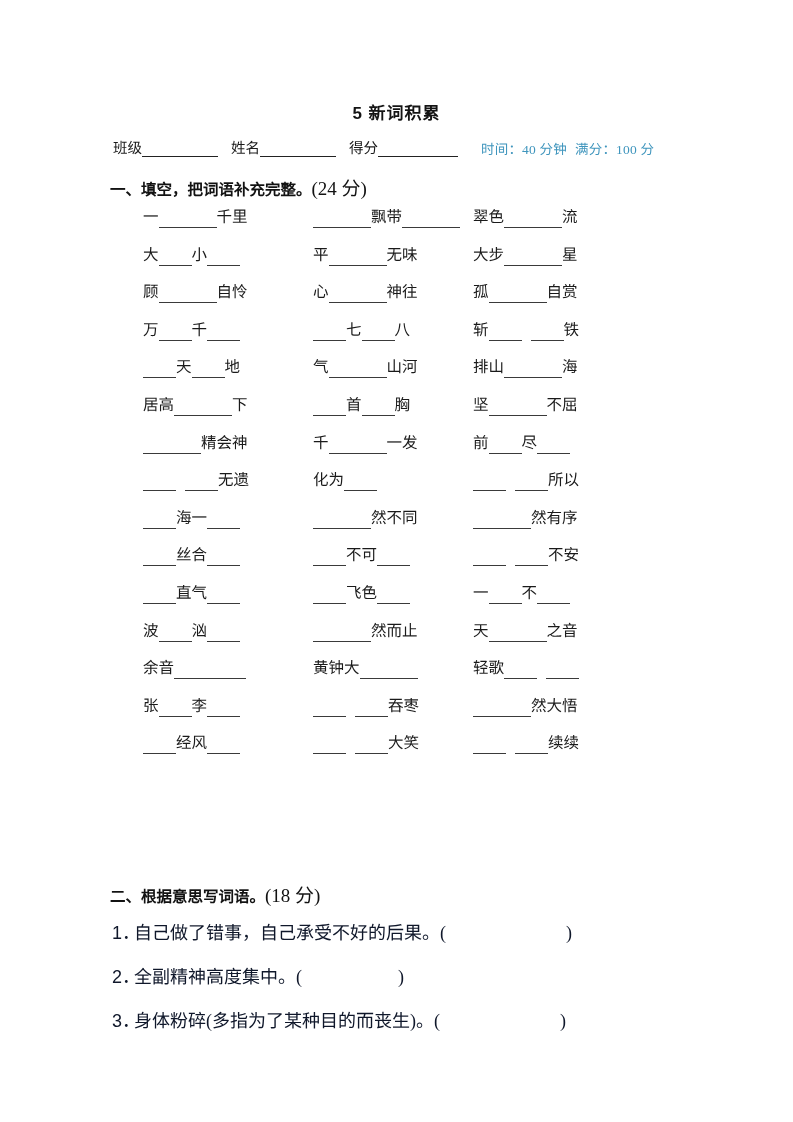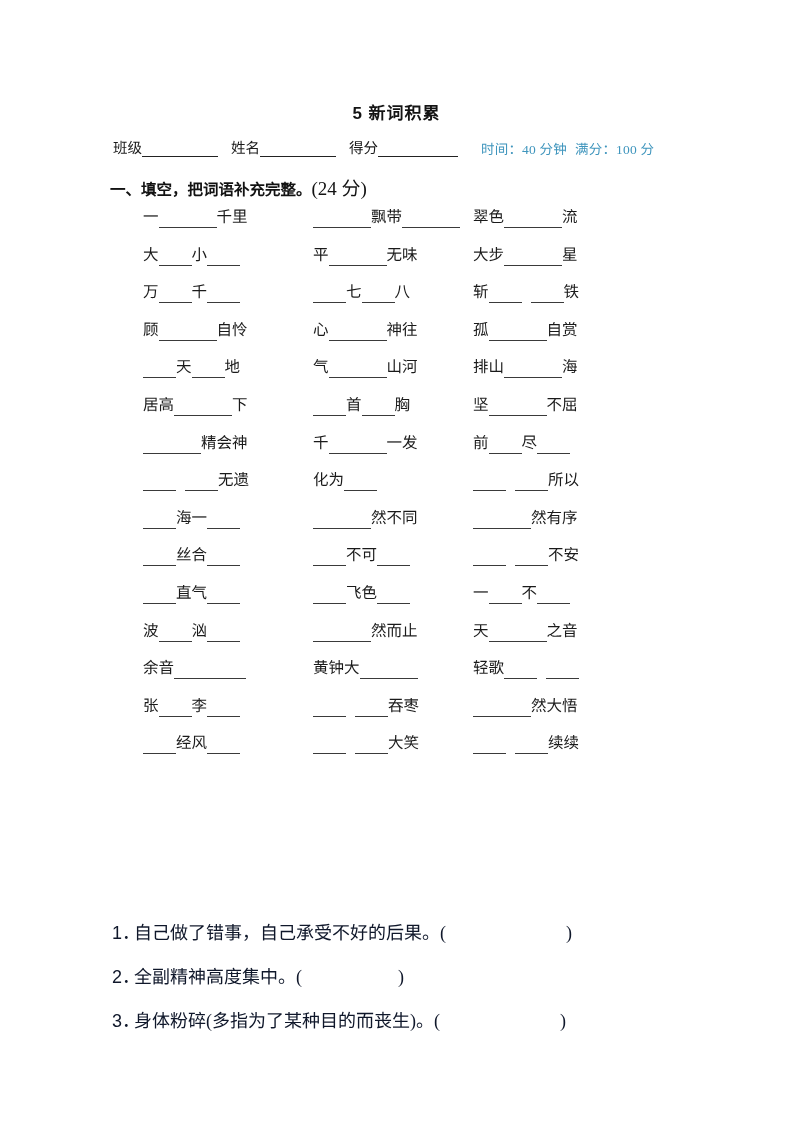--- a/index.html
+++ b/index.html
@@ -174,30 +174,30 @@
         <div class="cell col-a"><span>一</span><span class="blk b2"></span><span>千里</span></div>
         <div class="cell col-b"><span class="blk b2"></span><span>飘带</span><span class="blk b2"></span></div>
         <div class="cell col-c"><span>翠色</span><span class="blk b2"></span><span>流</span></div>
       </div>
       <div class="fill-row">
         <div class="cell col-a"><span>大</span><span class="blk b1"></span><span>小</span><span class="blk b1"></span></div>
         <div class="cell col-b"><span>平</span><span class="blk b2"></span><span>无味</span></div>
         <div class="cell col-c"><span>大步</span><span class="blk b2"></span><span>星</span></div>
       </div>
       <div class="fill-row">
+        <div class="cell col-a"><span>顾</span><span class="blk b2"></span><span>自怜</span></div>
+        <div class="cell col-b"><span>心</span><span class="blk b2"></span><span>神往</span></div>
+        <div class="cell col-c"><span>孤</span><span class="blk b2"></span><span>自赏</span></div>
+      </div>
+      <div class="fill-row">
         <div class="cell col-a"><span>万</span><span class="blk b1"></span><span>千</span><span class="blk b1"></span></div>
         <div class="cell col-b"><span class="blk b1"></span><span>七</span><span class="blk b1"></span><span>八</span></div>
         <div class="cell col-c"><span>斩</span><span class="blk b1"></span><span class="sp"></span><span class="blk b1"></span><span>铁</span></div>
       </div>
       <div class="fill-row">
-        <div class="cell col-a"><span>顾</span><span class="blk b2"></span><span>自怜</span></div>
-        <div class="cell col-b"><span>心</span><span class="blk b2"></span><span>神往</span></div>
-        <div class="cell col-c"><span>孤</span><span class="blk b2"></span><span>自赏</span></div>
-      </div>
-      <div class="fill-row">
         <div class="cell col-a"><span class="blk b1"></span><span>天</span><span class="blk b1"></span><span>地</span></div>
         <div class="cell col-b"><span>气</span><span class="blk b2"></span><span>山河</span></div>
         <div class="cell col-c"><span>排山</span><span class="blk b2"></span><span>海</span></div>
       </div>
       <div class="fill-row">
         <div class="cell col-a"><span>居高</span><span class="blk b2"></span><span>下</span></div>
         <div class="cell col-b"><span class="blk b1"></span><span>首</span><span class="blk b1"></span><span>胸</span></div>
         <div class="cell col-c"><span>坚</span><span class="blk b2"></span><span>不屈</span></div>
       </div>
       <div class="fill-row">
@@ -240,18 +240,21 @@
         <div class="cell col-b"><span class="blk b1"></span><span class="sp"></span><span class="blk b1"></span><span>吞枣</span></div>
         <div class="cell col-c"><span class="blk b2"></span><span>然大悟</span></div>
       </div>
       <div class="fill-row">
         <div class="cell col-a"><span class="blk b1"></span><span>经风</span><span class="blk b1"></span></div>
         <div class="cell col-b"><span class="blk b1"></span><span class="sp"></span><span class="blk b1"></span><span>大笑</span></div>
         <div class="cell col-c"><span class="blk b1"></span><span class="sp"></span><span class="blk b1"></span><span>续续</span></div>
       </div>
     </div>
 
+  <div class="sec-head" id="sec2-head">
+    <span>二、根据意思写词语。</span><span class="pts">(18 分)</span>
+  </div>
 
   <div class="q-item" id="q1"><span class="q-num">1．</span><span>自己做了错事，自己承受不好的后果。(</span><span class="ans-space ans-w-lg"></span><span>)</span></div>
   <div class="q-item" id="q2"><span class="q-num">2．</span><span>全副精神高度集中。(</span><span class="ans-space ans-w-md"></span><span>)</span></div>
   <div class="q-item" id="q3"><span class="q-num">3．</span><span>身体粉碎(多指为了某种目的而丧生)。(</span><span class="ans-space ans-w-lg"></span><span>)</span></div>
 
 </div>
 
 </body></html>

